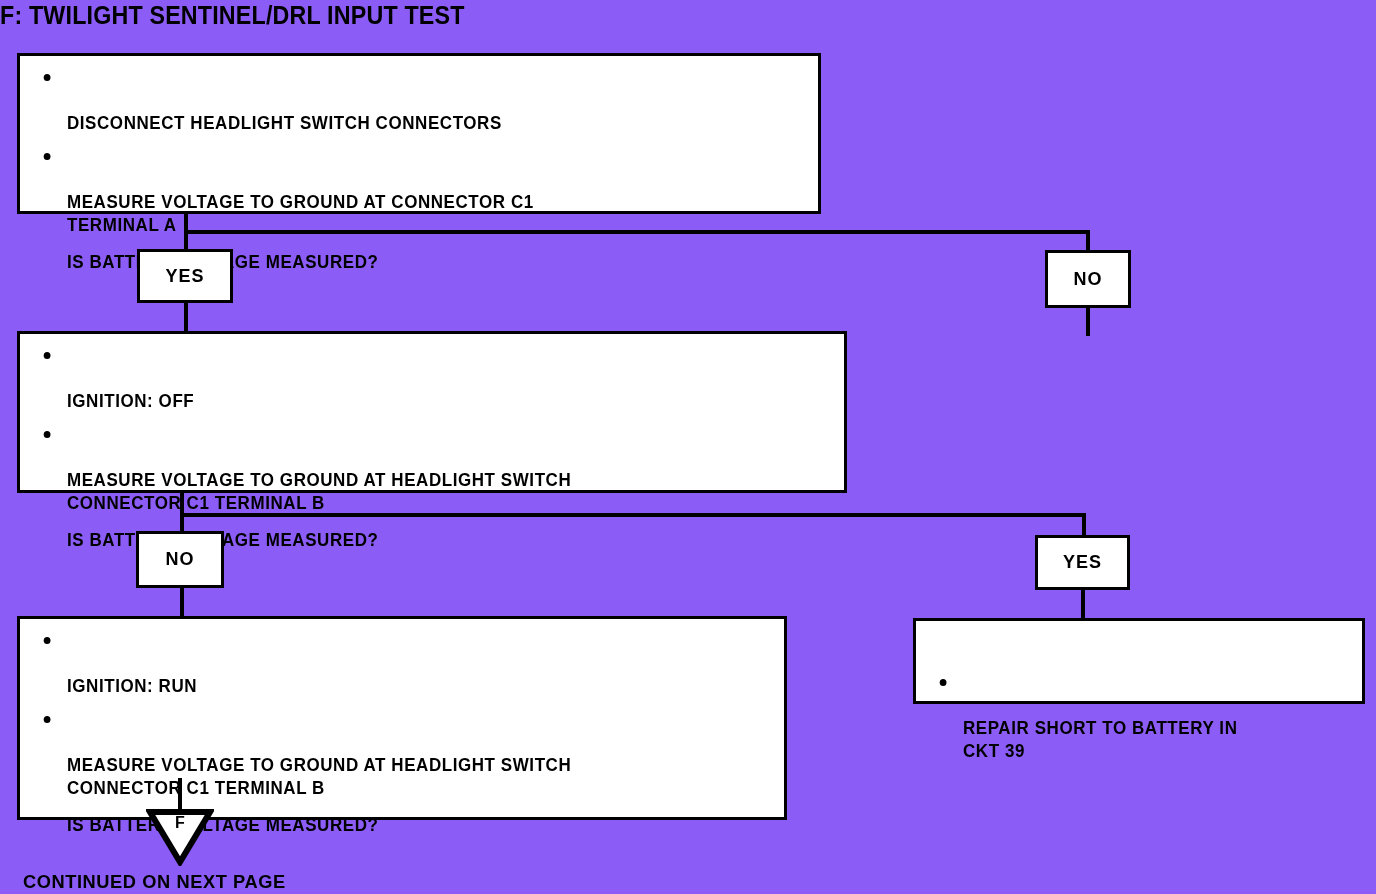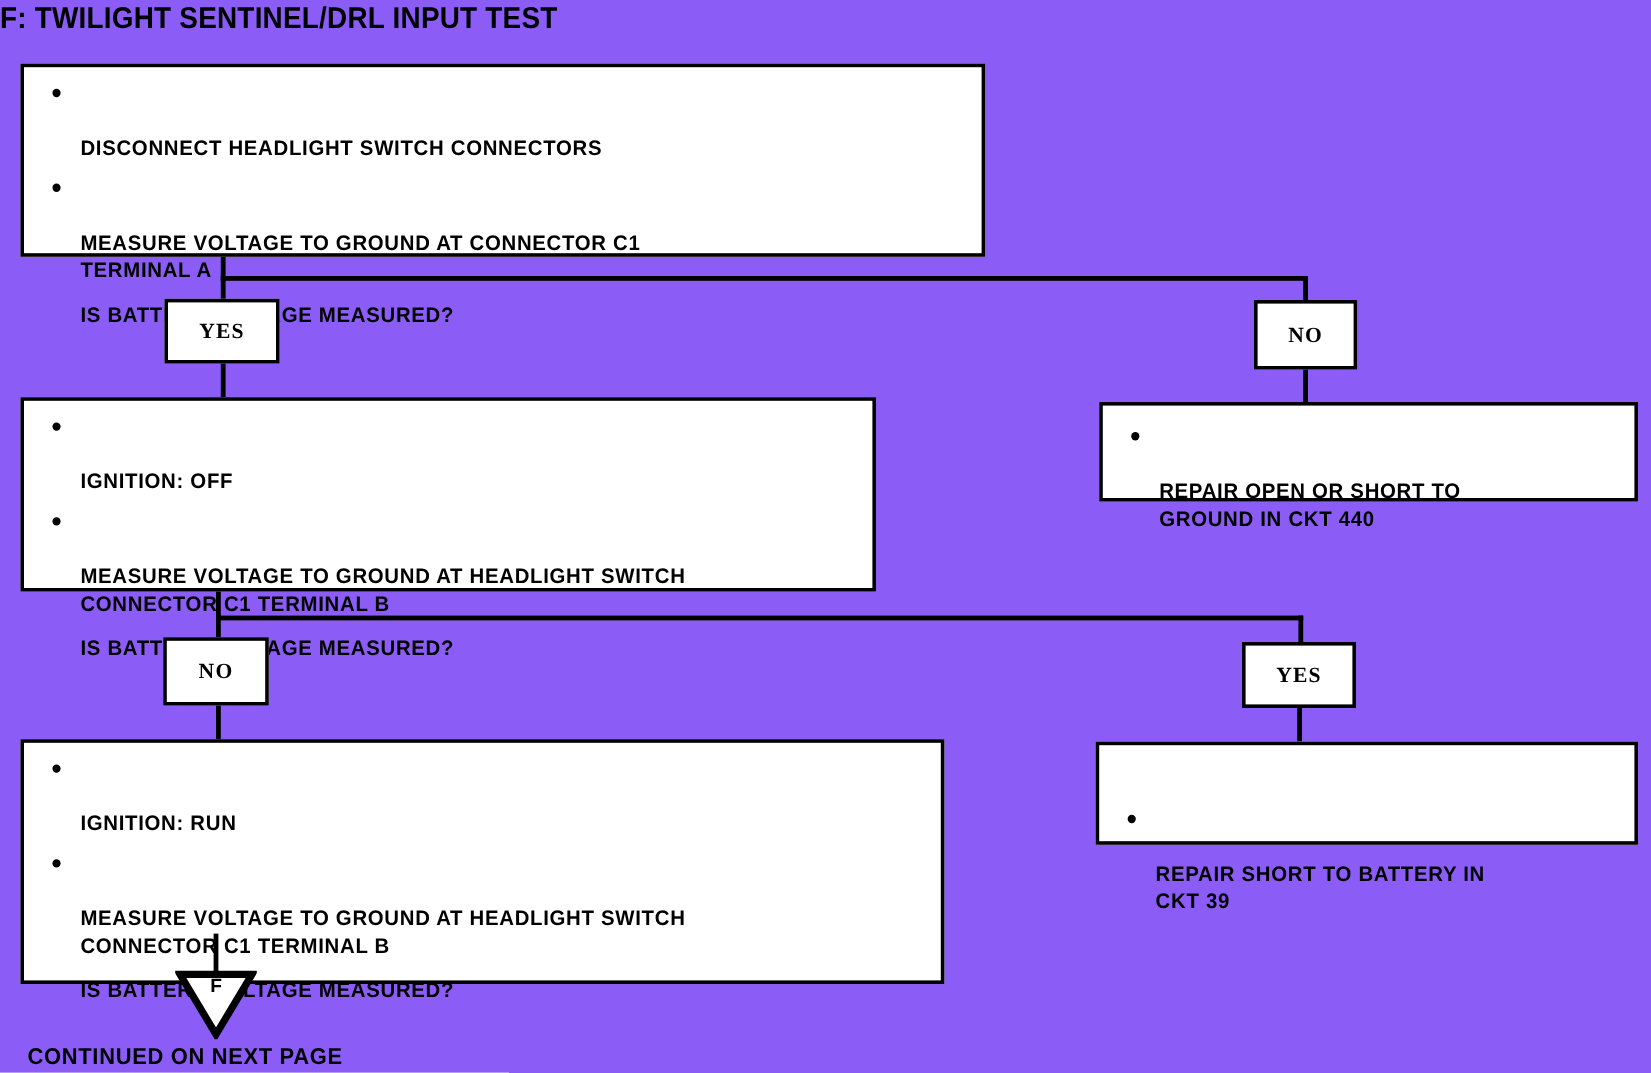--- a/index.html
+++ b/index.html
@@ -89,21 +89,20 @@
     position: absolute;
     border: 3px solid #000;
     background: #fff;
     box-sizing: border-box;
     display: flex;
     align-items: center;
     justify-content: center;
     font-size: 18px;
     font-weight: bold;
     letter-spacing: 1px;
-    font-family: Liberation Serif, serif;
   }
 
   
   .vline {
     position: absolute;
     background: #000;
     width: 4px;
   }
   .hline {
     position: absolute;
@@ -168,31 +167,22 @@
   <div class="decision" style="left:137px; top:249px; width:96px; height:54px;">
     <span>YES</span>
   </div>
   <div class="vline" style="left:184px; top:303px; height:28px;"></div>
 
   <div class="decision" style="left:1045px; top:250px; width:86px; height:58px;">
     <span>NO</span>
   </div>
   <div class="vline" style="left:1086px; top:308px; height:28px;"></div>
 
-  <div class="box" style="left:916px; top:335px; width:449px; height:83px;">
-    <div class="box-inner" style="padding-top:14px;">
-      <div class="bullet-row">
-        <span class="dot"></span>
-        <span>REPAIR OPEN OR SHORT TO
-GROUND IN CKT 440</span>
-      </div>
-    </div>
-  </div>
-
-  <div class="box" style="left:17px; top:331px; width:713px; height:162px;">
+
+  <div class="box" style="left:17px; top:331px; width:830px; height:162px;">
     <div class="box-inner">
       <div class="bullet-row">
         <span class="dot"></span>
         <span>IGNITION: OFF</span>
       </div>
       <div class="gap-sm"></div>
       <div class="bullet-row">
         <span class="dot"></span>
         <span>MEASURE VOLTAGE TO GROUND AT HEADLIGHT SWITCH
 CONNECTOR C1 TERMINAL B</span>

